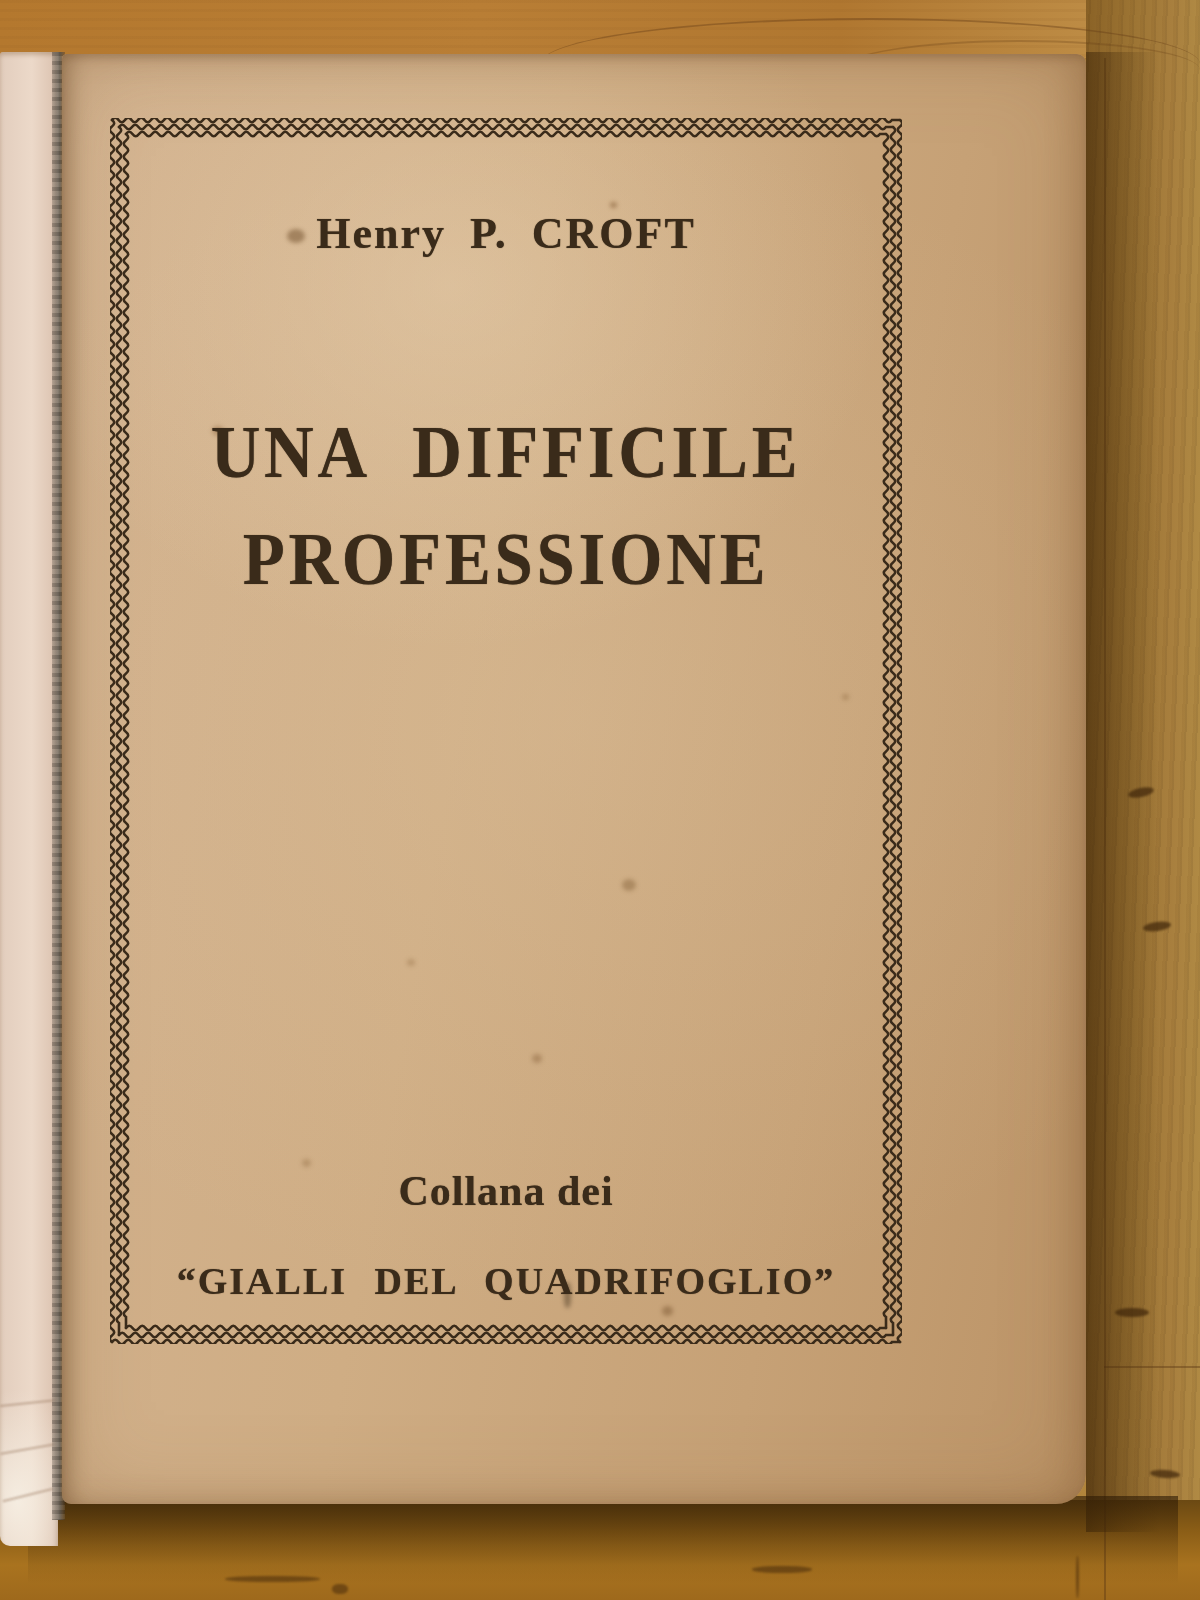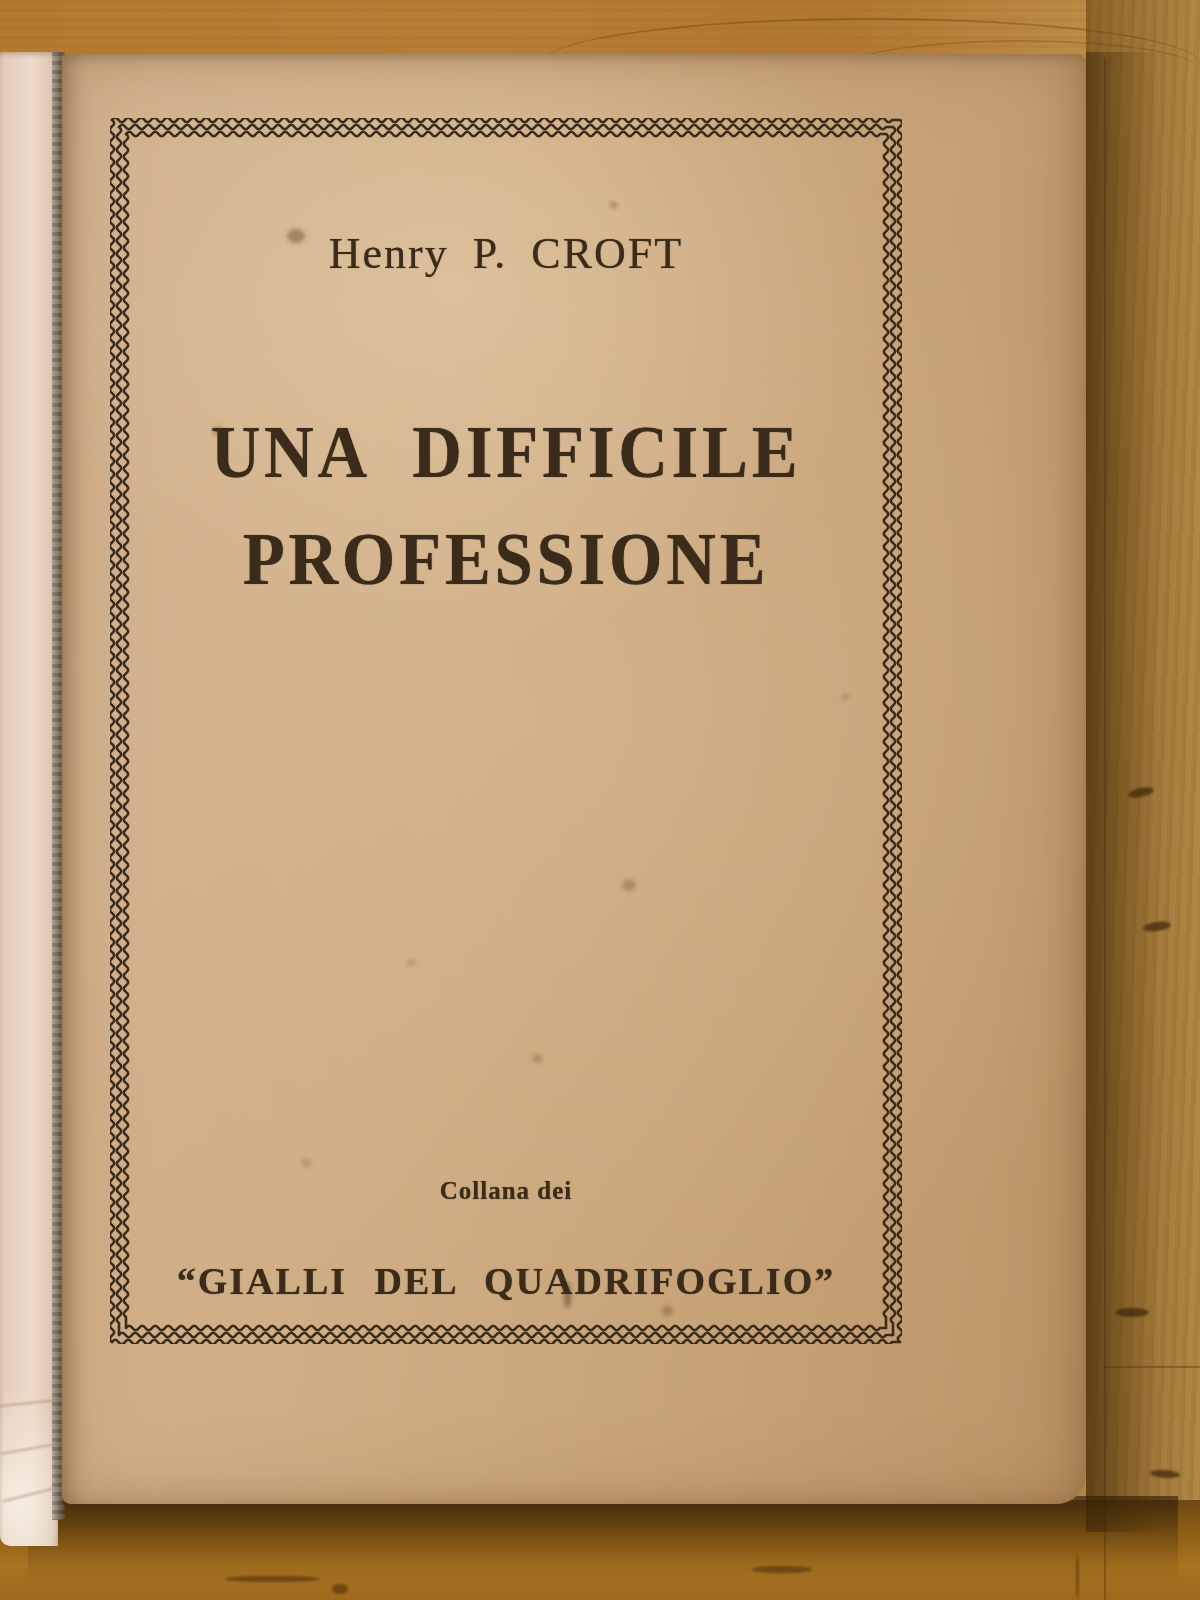--- a/index.html
+++ b/index.html
@@ -81,26 +81,26 @@
       inset -12px 0 30px rgba(110,70,30,0.22),
       inset 16px 0 20px -8px rgba(100,70,40,0.40),
       inset 0 4px 6px rgba(120,85,50,0.25);
   }
   .border-svg{left:110px;top:118px;z-index:7;}
   .spot{position:absolute;border-radius:50%;filter:blur(2px);z-index:8;}
 
   
   .print{position:absolute;left:110px;width:792px;text-align:center;color:var(--ink,#3a2b1a);
          text-shadow:0 0 1px rgba(58,43,26,0.75);z-index:9;}
-  .author{top:226px;font-size:44px;font-weight:normal;letter-spacing:2px;word-spacing:11px;line-height:56px;}
+  .author{top:206px;font-size:44px;font-weight:bold;letter-spacing:2px;word-spacing:11px;line-height:56px;}
   .title-line{font-size:74px;font-weight:bold;letter-spacing:4px;word-spacing:26px;line-height:80px;
               transform:scaleX(0.93);transform-origin:50% 50%;}
   .title1{top:412px;}
   .title2{top:519px;}
-  .series-intro{top:1171px;font-size:25px;font-weight:700;letter-spacing:1px;line-height:40px;}
+  .series-intro{top:1171px;font-size:42px;font-weight:700;letter-spacing:1px;line-height:40px;}
   .series-name{top:1257px;font-size:38px;font-weight:700;letter-spacing:2px;word-spacing:16px;line-height:48px;}
 </style>
 </head>
 <body data-name="photo-of-book-on-table">
 
 <div class="abs wood" data-name="wood-table-background"></div>
 <div class="abs wood-top" data-name="wood-plank-top"></div>
 <div class="abs wood-right" data-name="wood-plank-right"></div>
 <div class="abs wood-bottom" data-name="wood-plank-bottom"></div>
 

